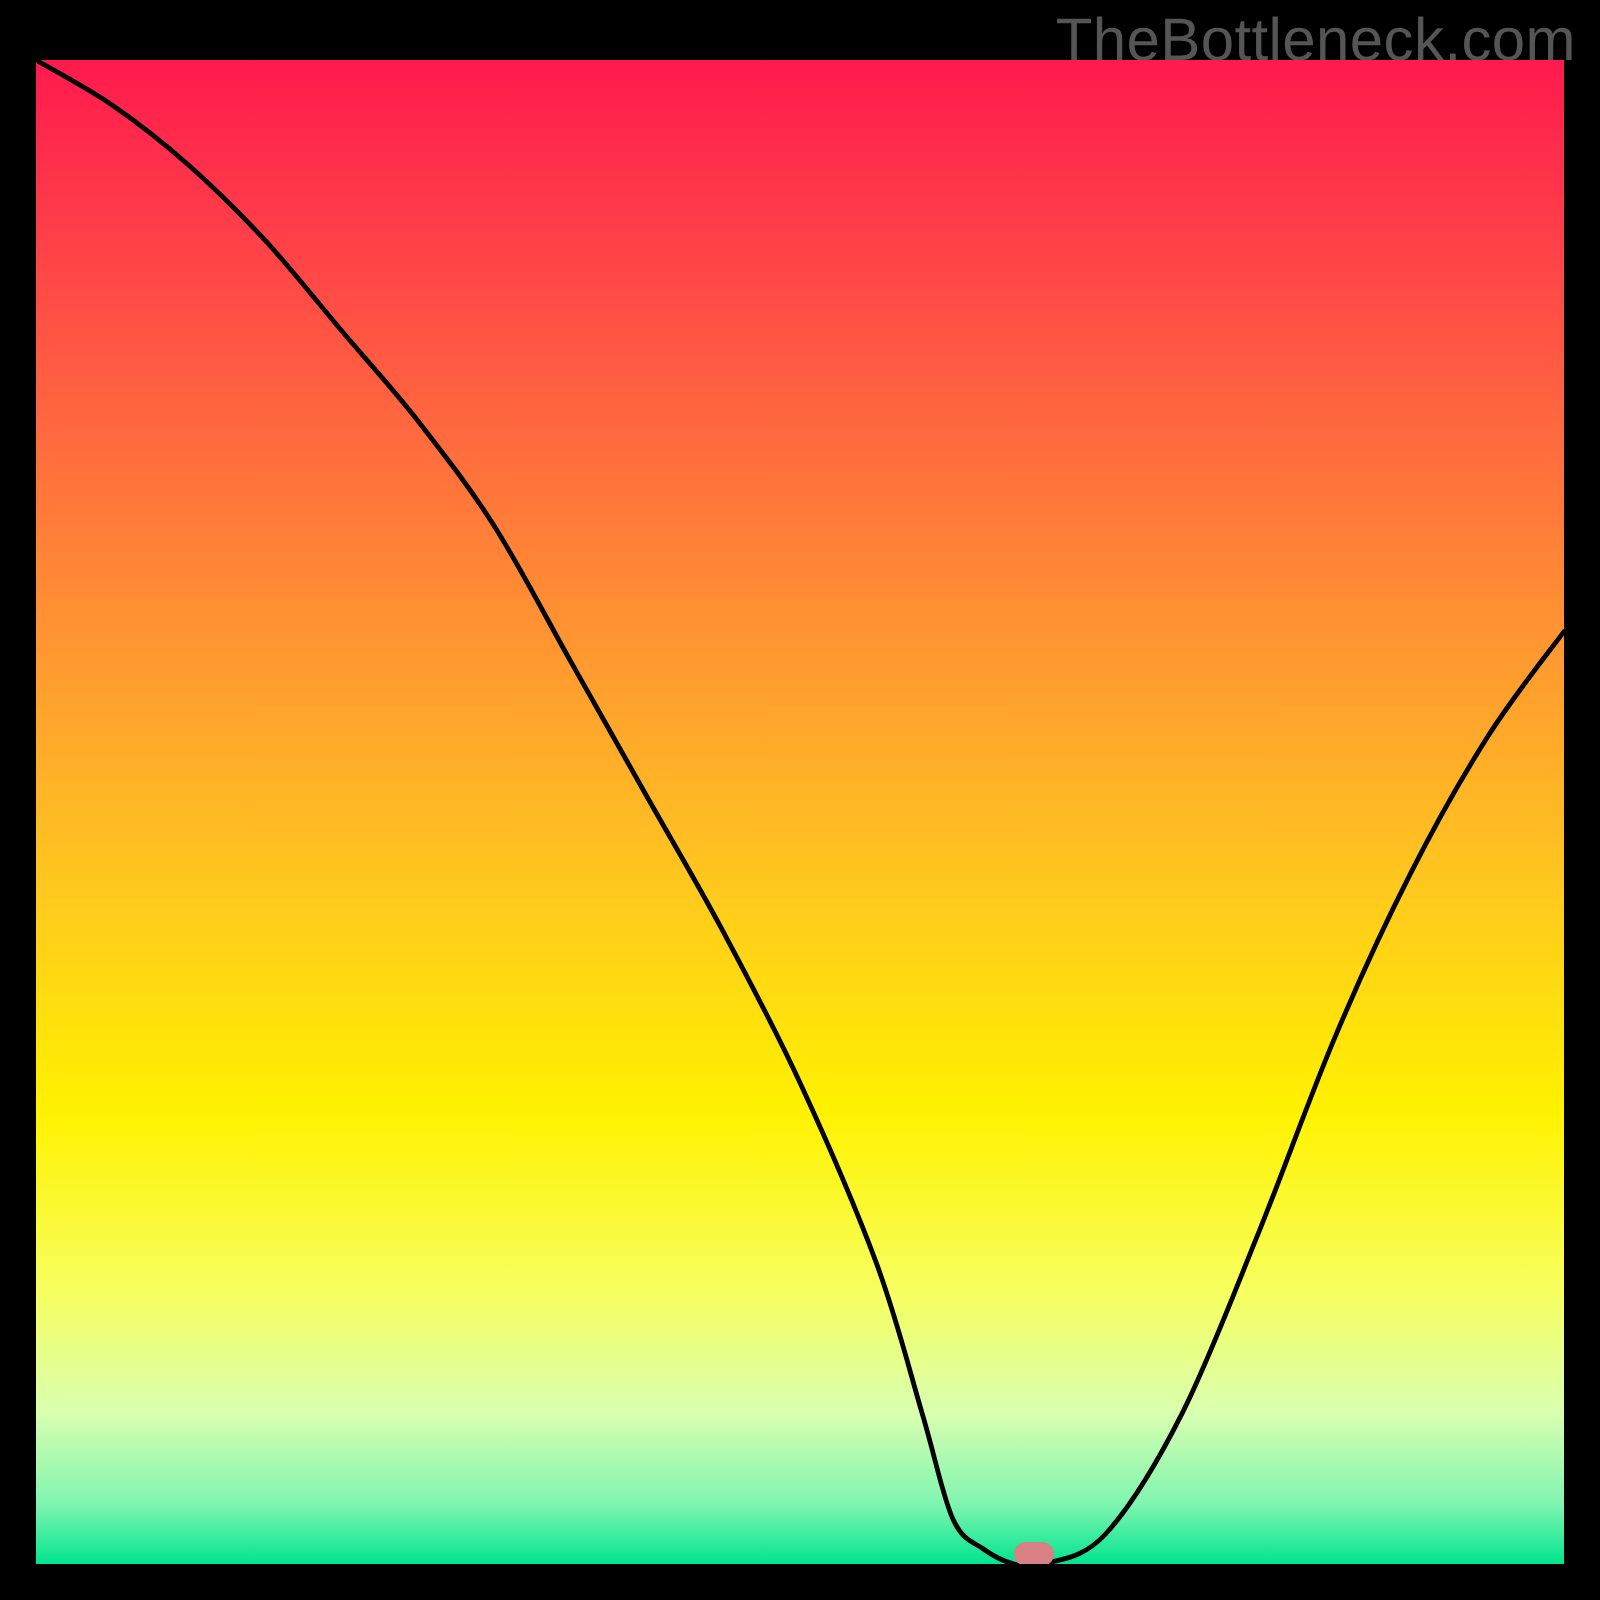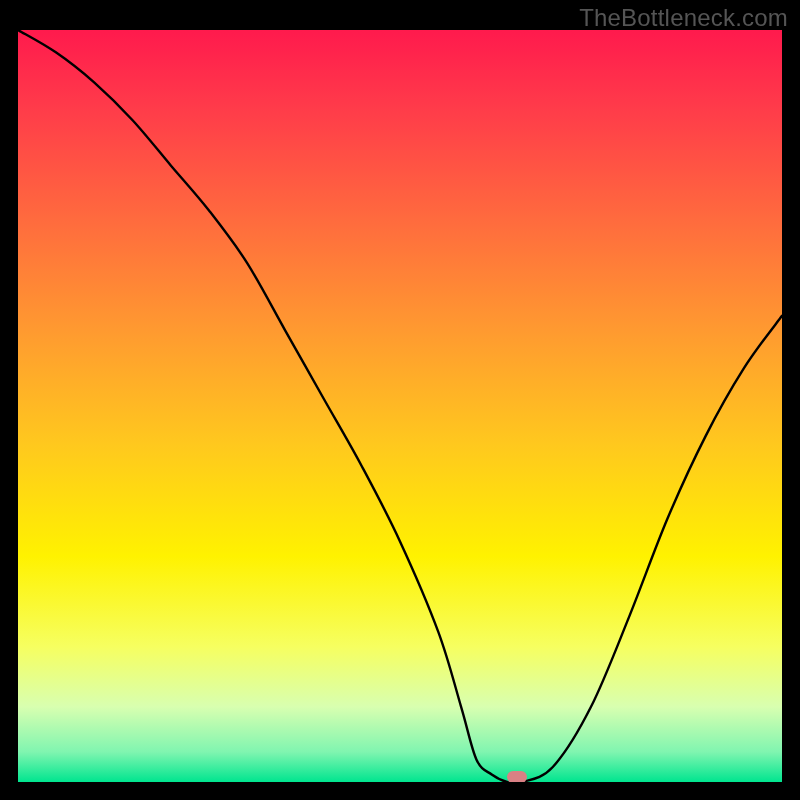--- a/index.html
+++ b/index.html
@@ -15,21 +15,21 @@
     position: relative;
     width: 800px;
     height: 800px;
     background: #000;
   }
   .watermark {
     position: absolute;
     top: 4px;
     right: 12px;
     color: #555;
-    font-size: 24px;
+    font-size: 30px;
     font-weight: 500;
     letter-spacing: 0.2px;
     user-select: none;
   }
   .plot-area {
     position: absolute;
     left: 18px;
     top: 30px;
     width: 764px;
     height: 752px;

